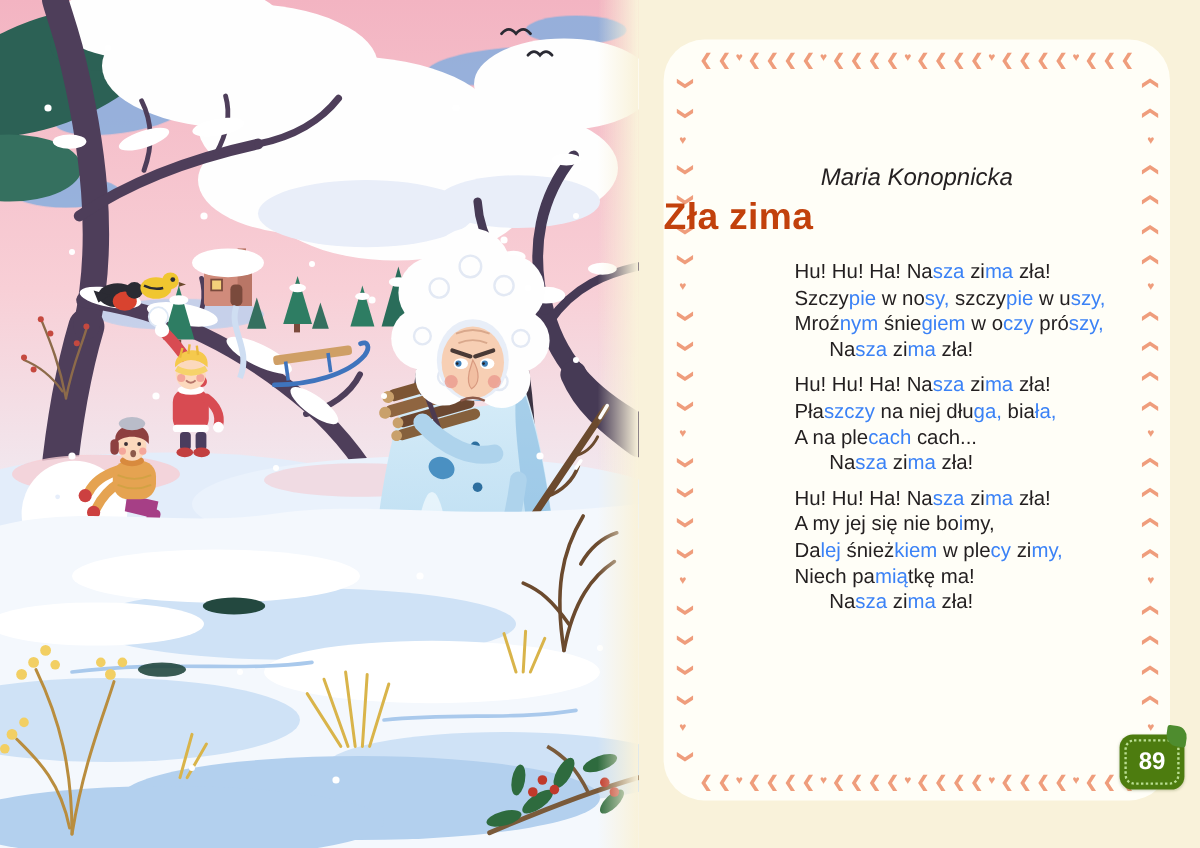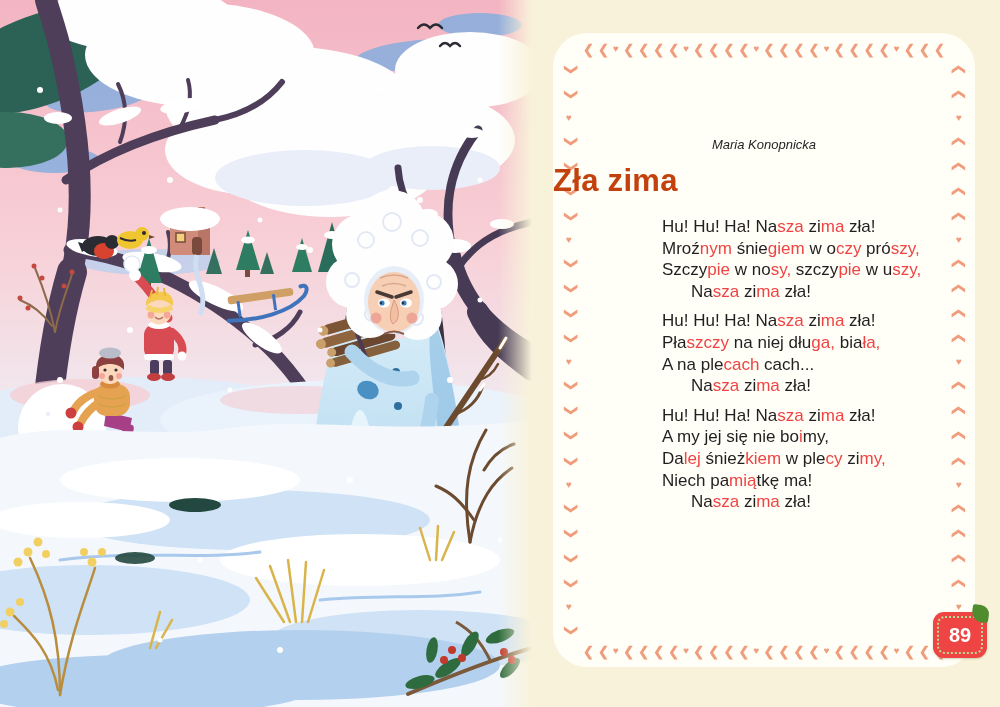--- a/index.html
+++ b/index.html
@@ -19,30 +19,30 @@
   .deco-top{top:7px;}
   .deco-bottom{bottom:7px;}
   .deco-v{top:30px;bottom:30px;width:18px;flex-direction:column;justify-content:space-between;align-items:center;font-size:13px;}
   .deco-left{left:7px;}
   .deco-right{right:7px;}
   .deco-left span.g{transform:rotate(-90deg);}
   .deco-right span.g{transform:rotate(90deg);}
   .deco span.h{font-size:10px;}
 
   
-  .author{position:absolute;top:104px;left:0;width:100%;text-align:center;font-style:italic;font-size:13px;color:#231f20;}
+  .author{position:absolute;top:104px;left:0;width:100%;text-align:center;font-style:italic;font-size:20px;color:#231f20;}
   .title{position:absolute;top:130px;left:0;width:100%;font-size:31px;font-weight:bold;color:#c2410c;margin:0;letter-spacing:.3px;}
   .poem-lines{position:absolute;left:109px;top:183px;font-size:17px;line-height:21.6px;color:#231f20;}
   .stanza{margin:0 0 8px 0;}
   .pline{white-space:nowrap;}
   .pline.indent{padding-left:29px;}
-  .seg-r{color:#ef4444;}
+  .seg-r{color:#3b82f6;}
 
   
-  .badge{position:absolute;left:933px;top:612px;width:54px;height:46px;background:#ef4444;border-radius:11px;display:flex;align-items:center;justify-content:center;box-shadow:0 1px 2px rgba(80,100,40,.25);}
+  .badge{position:absolute;left:933px;top:612px;width:54px;height:46px;background:#4d7c0f;border-radius:11px;display:flex;align-items:center;justify-content:center;box-shadow:0 1px 2px rgba(80,100,40,.25);}
   .badge::before{content:"";position:absolute;inset:4px;border:2px dotted #b9de92;border-radius:8px;}
   .badge .fold{position:absolute;right:-2px;top:-7px;width:17px;height:17px;background:#4e8c2e;border-radius:2px 9px 2px 10px;transform:rotate(8deg);}
   .badge .num{position:relative;color:#fff;font-size:20px;font-weight:bold;}
 </style>
 </head>
 <body>
 
 <div class="spread">
 
   <div class="illustration">
@@ -571,22 +571,22 @@
         <span class="g">❮</span>
         <span class="h">♥</span>
         <span class="g">❮</span>
       </div>
 
     <div class="author">Maria Konopnicka</div>
     <h1 class="title">Zła zima</h1>
     <div class="poem-lines" id="poem-body">
         <div class="stanza">
           <div class="pline"><span class="seg-b">Hu! Hu! Ha! Na</span><span class="seg-r">sza</span><span class="seg-b"> zi</span><span class="seg-r">ma</span><span class="seg-b"> zła!</span></div>
+          <div class="pline"><span class="seg-b">Szczy</span><span class="seg-r">pie</span><span class="seg-b"> w no</span><span class="seg-r">sy,</span><span class="seg-b"> szczy</span><span class="seg-r">pie</span><span class="seg-b"> w u</span><span class="seg-r">szy,</span></div>
           <div class="pline"><span class="seg-b">Mroź</span><span class="seg-r">nym</span><span class="seg-b"> śnie</span><span class="seg-r">giem</span><span class="seg-b"> w o</span><span class="seg-r">czy</span><span class="seg-b"> pró</span><span class="seg-r">szy,</span></div>
-          <div class="pline"><span class="seg-b">Szczy</span><span class="seg-r">pie</span><span class="seg-b"> w no</span><span class="seg-r">sy,</span><span class="seg-b"> szczy</span><span class="seg-r">pie</span><span class="seg-b"> w u</span><span class="seg-r">szy,</span></div>
           <div class="pline indent"><span class="seg-b">Na</span><span class="seg-r">sza</span><span class="seg-b"> zi</span><span class="seg-r">ma</span><span class="seg-b"> zła!</span></div>
         </div>
         <div class="stanza">
           <div class="pline"><span class="seg-b">Hu! Hu! Ha! Na</span><span class="seg-r">sza</span><span class="seg-b"> zi</span><span class="seg-r">ma</span><span class="seg-b"> zła!</span></div>
           <div class="pline"><span class="seg-b">Pła</span><span class="seg-r">szczy</span><span class="seg-b"> na niej dłu</span><span class="seg-r">ga,</span><span class="seg-b"> bia</span><span class="seg-r">ła,</span></div>
           <div class="pline"><span class="seg-b">A na ple</span><span class="seg-r">cach</span><span class="seg-b"> cach...</span></div>
           <div class="pline indent"><span class="seg-b">Na</span><span class="seg-r">sza</span><span class="seg-b"> zi</span><span class="seg-r">ma</span><span class="seg-b"> zła!</span></div>
         </div>
         <div class="stanza">
           <div class="pline"><span class="seg-b">Hu! Hu! Ha! Na</span><span class="seg-r">sza</span><span class="seg-b"> zi</span><span class="seg-r">ma</span><span class="seg-b"> zła!</span></div>

